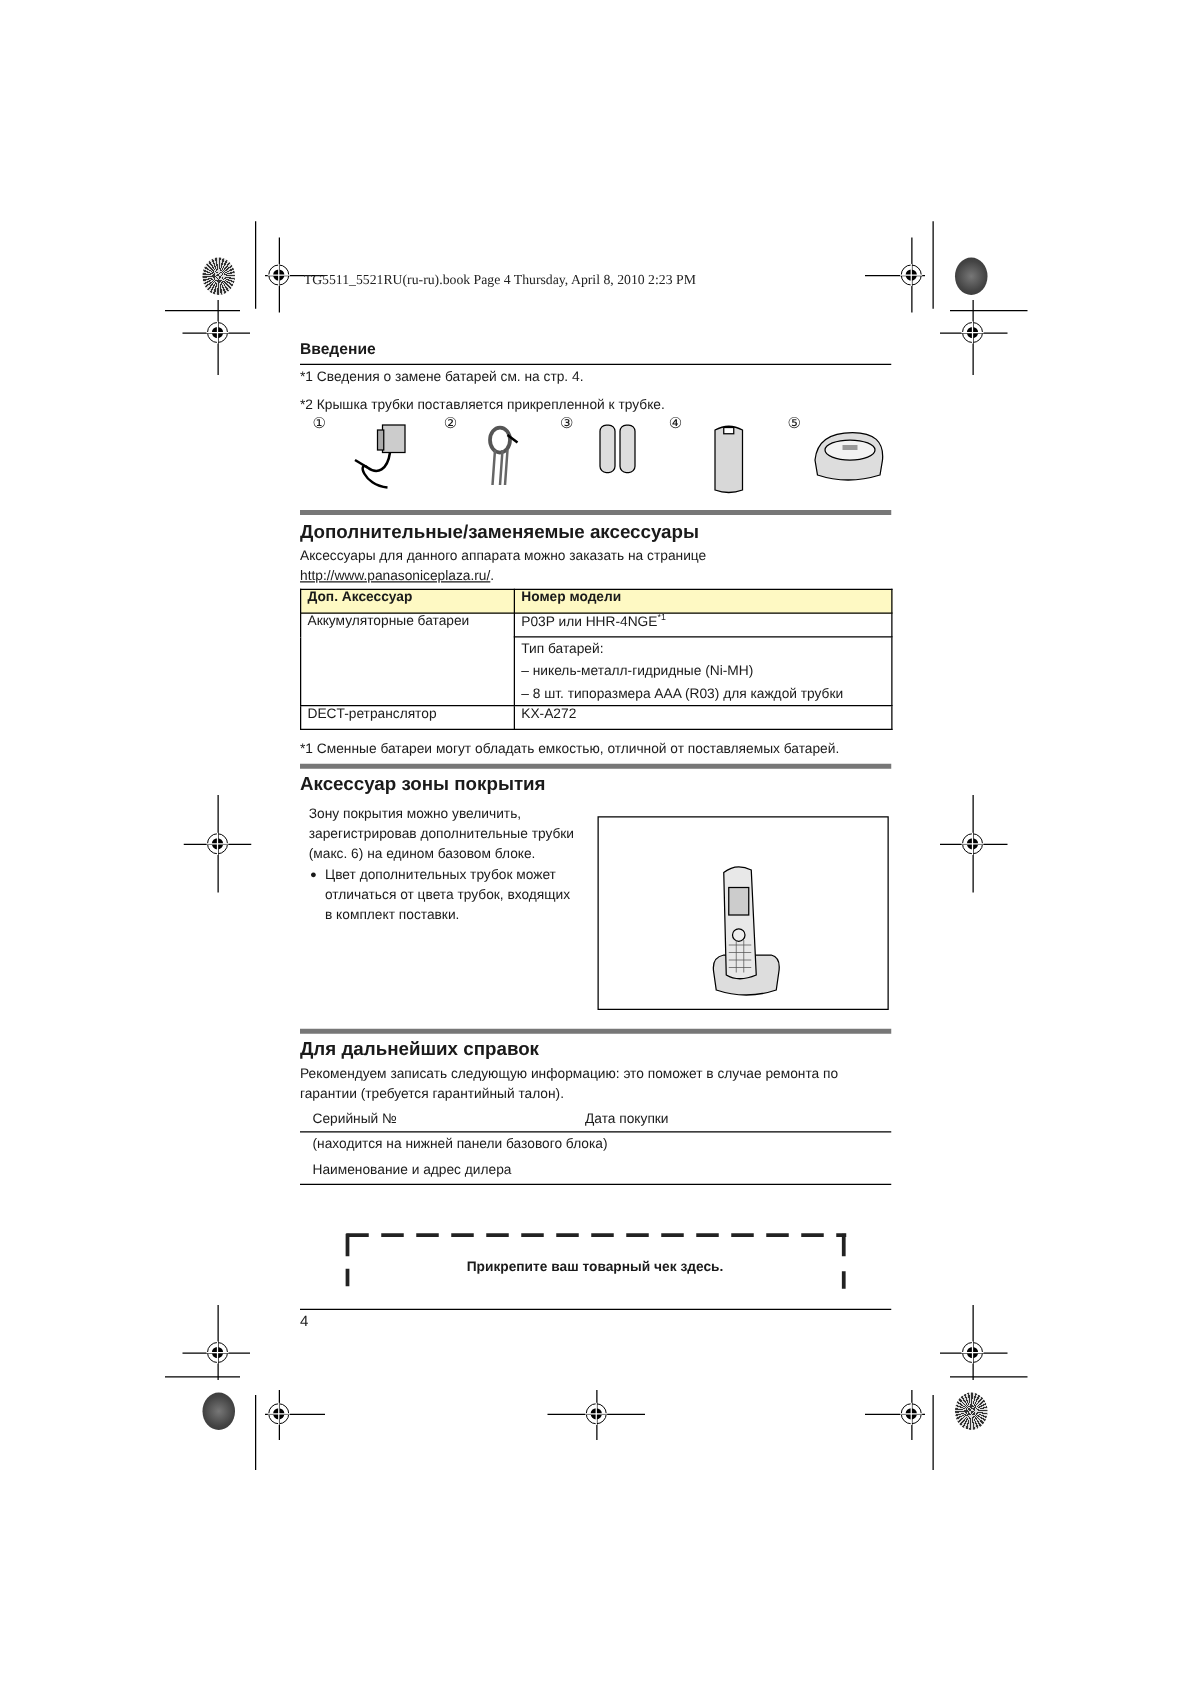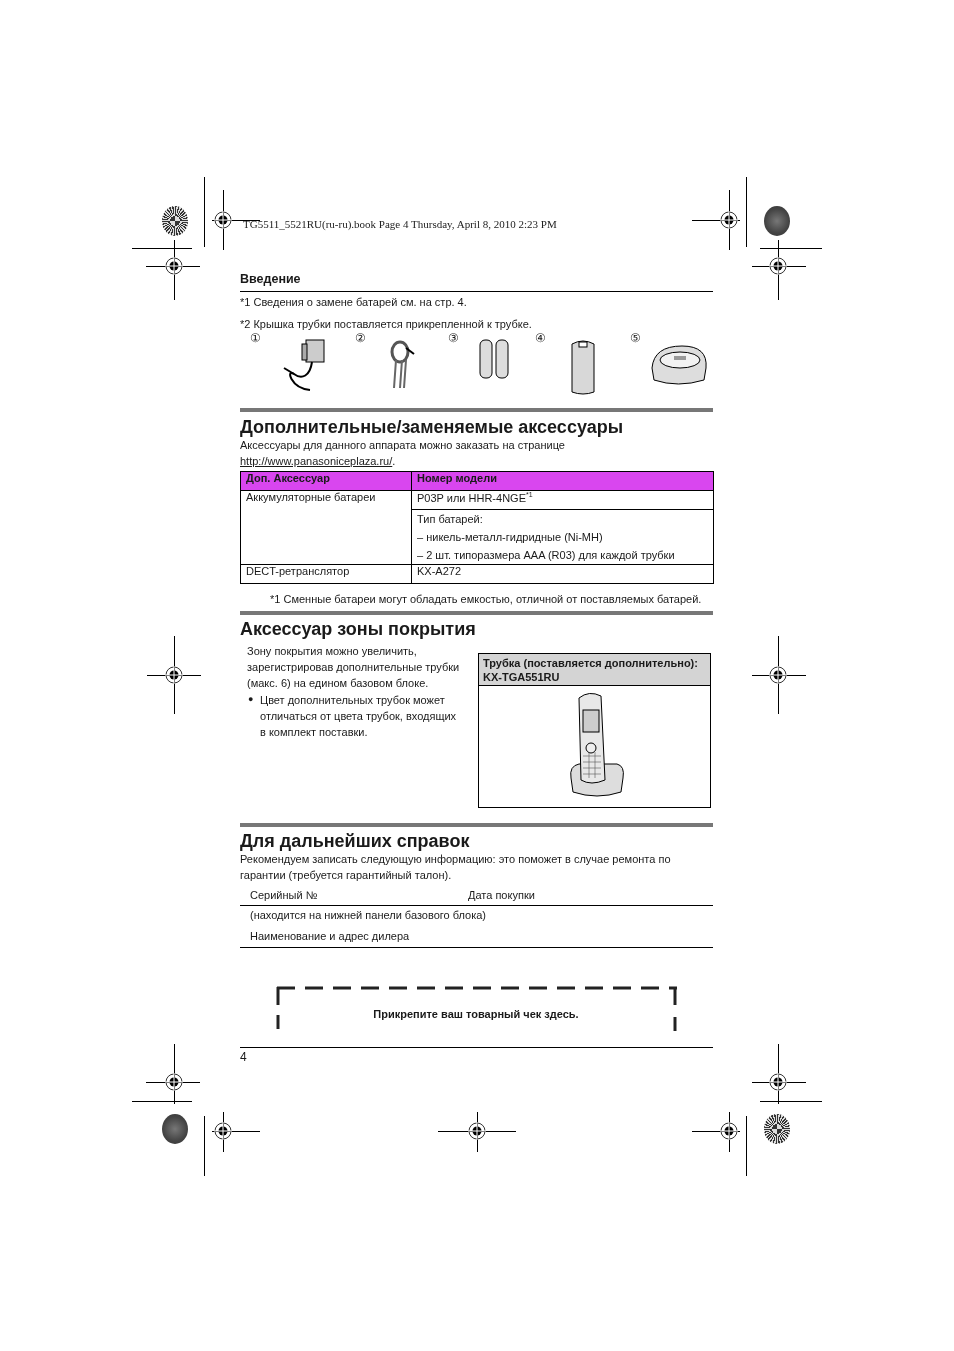--- a/index.html
+++ b/index.html
@@ -6,26 +6,26 @@
   body { width:954px; height:1351px; position:relative; overflow:hidden;
          font-family:"Liberation Sans", sans-serif; color:#1a1a1a; }
   .abs { position:absolute; }
   .hline { position:absolute; height:1px; background:#000; }
   .vline { position:absolute; width:1px; background:#000; }
   .reg { position:absolute; width:18px; height:18px; }
   .star { position:absolute; width:26px; height:30px; border-radius:50%; }
   .star.light { background:repeating-conic-gradient(#333 0 6deg, #ddd 6deg 12deg); }
   .star.dark { background:radial-gradient(circle,#777 0,#444 60%,#333 100%); }
   .header-line { font-family:"Liberation Serif", serif; font-size:11px; color:#222; }
-  .sec-title { font-weight:bold; font-size:18px; }
+  .sec-title { font-weight:bold; font-size:15px; }
   .small { font-size:11px; line-height:16px; }
   .bar { position:absolute; height:4px; background:#777; }
   table.acc { position:absolute; border-collapse:collapse; font-size:11px; }
   table.acc td, table.acc th { border:1px solid #000; padding:0 5px; height:18px; text-align:left; vertical-align:top; }
-  table.acc th { background:#d946ef; font-weight:bold; }
+  table.acc th { background:#fef9c3; font-weight:bold; }
   .dash-box { position:absolute; }
   .item-num { position:absolute; font-size:12px; }
   .ref-row { position:absolute; font-size:11px; }
 </style>
 </head>
 <body>
 
 <div class="vline" style="left:204px;top:177px;height:70px;"></div>
 <div class="vline" style="left:746px;top:177px;height:70px;"></div>
 <div class="star light" style="left:162px;top:206px;"></div>
@@ -120,51 +120,47 @@
     <th>Номер модели</th>
   </tr>
   <tr>
     <td rowspan="2">Аккумуляторные батареи</td>
     <td><span>P03P или HHR-4NGE</span><sup style="font-size:7px;">*1</sup></td>
   </tr>
   <tr>
     <td style="line-height:18px;">
       <div>Тип батарей:</div>
       <div>–  никель-металл-гидридные (Ni-MH)</div>
-      <div>–  2 шт. типоразмера AAA (R03) для каждой трубки</div>
+      <div>–  8 шт. типоразмера AAA (R03) для каждой трубки</div>
     </td>
   </tr>
   <tr>
     <td>DECT-ретранслятор</td>
     <td>KX-A272</td>
   </tr>
 </tbody>
   </table>
 
-<div class="abs small" style="left:240px;top:591px;margin-left:30px;">*1 Сменные батареи могут обладать емкостью, отличной от поставляемых батарей.</div>
+<div class="abs small" style="left:240px;top:591px;">*1 Сменные батареи могут обладать емкостью, отличной от поставляемых батарей.</div>
 
 <div class="bar" style="left:240px;top:611px;width:473px;"></div>
 <div class="abs sec-title" style="left:240px;top:619px;">Аксессуар зоны покрытия</div>
 <div class="abs small" style="left:247px;top:643px;">
   <div>Зону покрытия можно увеличить,</div>
   <div>зарегистрировав дополнительные трубки</div>
   <div>(макс. 6) на едином базовом блоке.</div>
 </div>
 <div class="abs" style="left:248px;top:694px;font-size:9px;">●</div>
 <div class="abs small" style="left:260px;top:692px;">
   <div>Цвет дополнительных трубок может</div>
   <div>отличаться от цвета трубок, входящих</div>
   <div>в комплект поставки.</div>
 </div>
 
 <div class="abs" style="left:478px;top:653px;width:231px;height:153px;border:1px solid #000;">
-  <div style="background:#d4d4d4;border-bottom:1px solid #000;padding:2px 4px;font-size:11px;font-weight:bold;line-height:14px;height:28px;box-sizing:border-box;height:32px;">
-    <div>Трубка (поставляется дополнительно):</div>
-    <div>KX-TGA551RU</div>
-  </div>
   <svg style="position:absolute;left:88px;top:36px;" width="60" height="112" viewBox="0 0 60 112">
     <path d="M4 88 Q2 76 12 74 L50 74 Q58 76 56 88 L54 102 Q30 110 6 102 Z" fill="#ddd" stroke="#000"></path>
     <path d="M12 8 Q22 0 34 6 L38 90 Q24 96 14 90 Z" fill="#e8e8e8" stroke="#000"></path>
     <rect x="16" y="20" width="16" height="22" fill="#ccc" stroke="#000"></rect>
     <circle cx="24" cy="58" r="5" fill="#eee" stroke="#000"></circle>
     <path d="M16 66 L34 66 M16 72 L34 72 M16 78 L34 78 M16 84 L34 84 M22 62 L22 88 M28 62 L28 88" stroke="#555" stroke-width="0.6"></path>
   </svg>
 </div>
 
 <div class="bar" style="left:240px;top:823px;width:473px;"></div>

